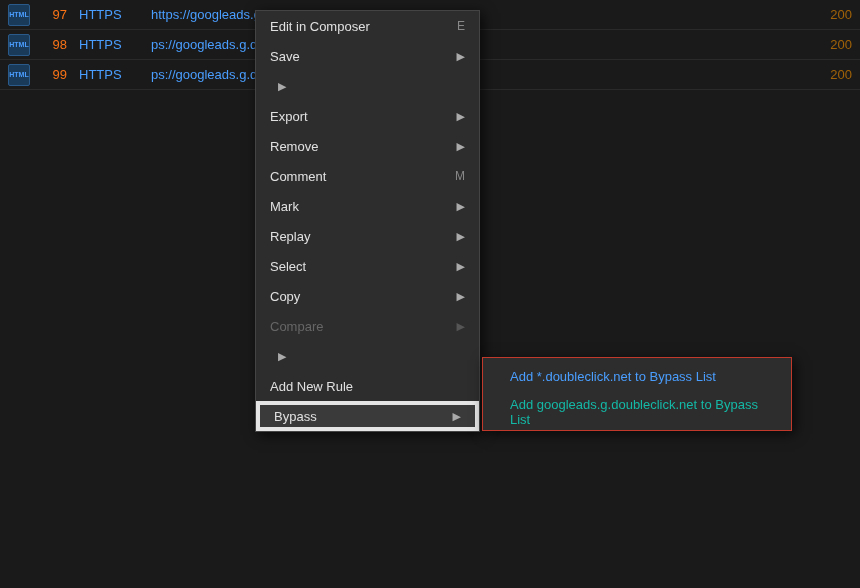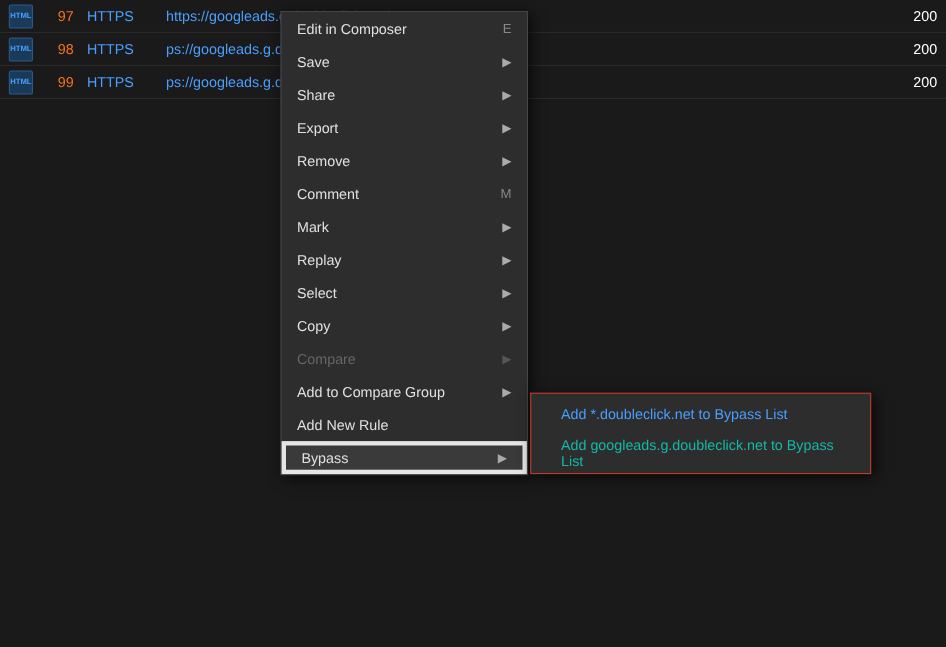--- a/index.html
+++ b/index.html
@@ -60,21 +60,21 @@
 
     .row-url {
       color: #4a9eff;
       flex: 1;
       overflow: hidden;
       text-overflow: ellipsis;
       white-space: nowrap;
     }
 
     .row-status {
-      color: #ffffff;
+      color: #a16207;
       width: 35px;
       text-align: right;
     }
 
     
     .context-menu {
       position: absolute;
       top: 10px;
       left: 255px;
       width: 225px;
@@ -186,21 +186,20 @@
     <span class="menu-item-label">Edit in Composer</span>
     <span class="menu-item-shortcut">E</span>
   </div>
 
   <div class="menu-item">
     <span class="menu-item-label">Save</span>
     <span class="menu-item-arrow">▶</span>
   </div>
 
   <div class="menu-item">
-    <span class="menu-item-label">Share</span>
     <span class="menu-item-arrow">▶</span>
   </div>
 
   <div class="menu-item">
     <span class="menu-item-label">Export</span>
     <span class="menu-item-arrow">▶</span>
   </div>
 
   <div class="menu-item">
     <span class="menu-item-label">Remove</span>
@@ -231,21 +230,20 @@
     <span class="menu-item-label">Copy</span>
     <span class="menu-item-arrow">▶</span>
   </div>
 
   <div class="menu-item disabled">
     <span class="menu-item-label">Compare</span>
     <span class="menu-item-arrow" style="color:#555;">▶</span>
   </div>
 
   <div class="menu-item">
-    <span class="menu-item-label">Add to Compare Group</span>
     <span class="menu-item-arrow">▶</span>
   </div>
 
   <div class="menu-item">
     <span class="menu-item-label">Add New Rule</span>
   </div>
 
   <div class="bypass-menu-wrapper">
     <div class="menu-item bypass-active">
       <span class="menu-item-label">Bypass</span>

